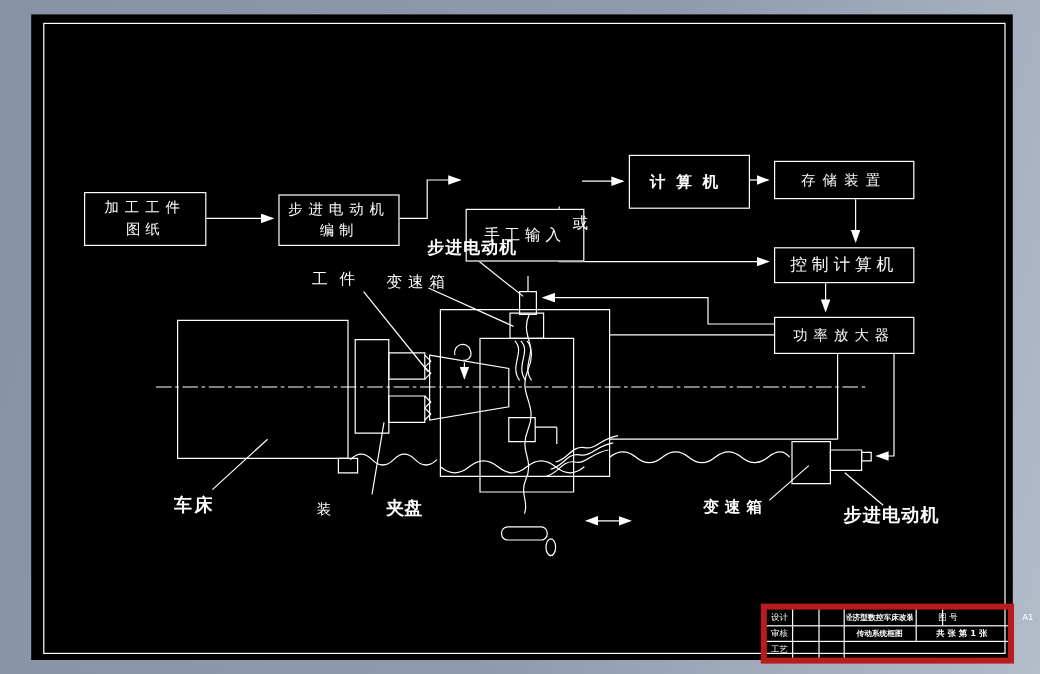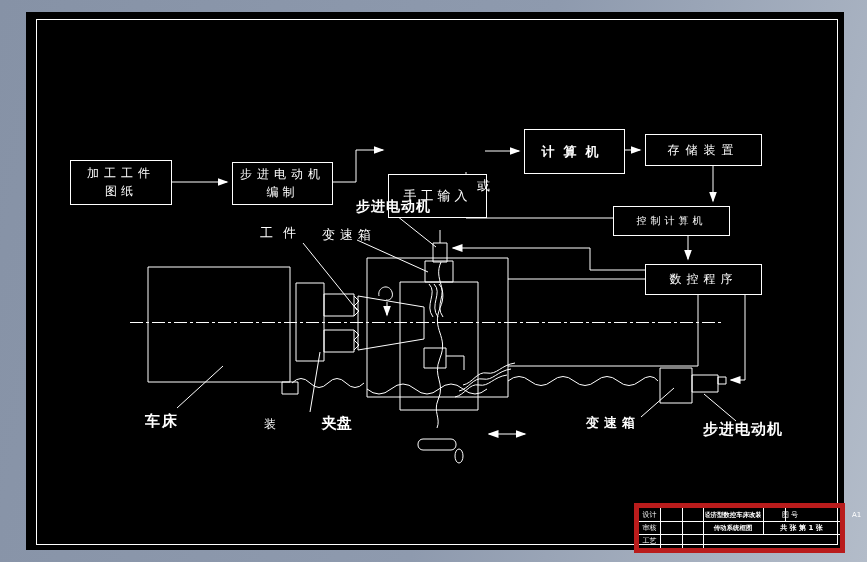--- a/index.html
+++ b/index.html
@@ -141,22 +141,22 @@
     <span class="l1">加工工件</span>
     <span class="l2">图纸</span>
   </div>
   <div class="fbox two" style="left:232px;top:162px;width:99px;height:41px;">
     <span class="l1">步进电动机</span>
     <span class="l2">编制</span>
   </div>
   <div class="fbox" style="left:388px;top:130px;width:97px;height:42px;letter-spacing:4px;margin-top:44px;">手工输入</div>
   <div class="fbox" style="left:524px;top:129px;width:99px;height:43px;letter-spacing:9px;font-weight:bold;">计算机</div>
   <div class="fbox" style="left:645px;top:134px;width:115px;height:30px;letter-spacing:6px;font-size:12px;">存储装置</div>
-  <div class="fbox" style="left:613px;top:206px;width:115px;height:28px;letter-spacing:4px;font-size:10px;">控制计算机</div>
-  <div class="fbox" style="left:645px;top:264px;width:115px;height:29px;letter-spacing:5px;font-size:12px;">数控程序</div>
+  <div class="fbox" style="left:645px;top:206px;width:115px;height:28px;letter-spacing:4px;font-size:14px;">控制计算机</div>
+  <div class="fbox" style="left:645px;top:264px;width:115px;height:29px;letter-spacing:5px;font-size:12px;">功率放大器</div>
 
   <div class="lbl" style="left:477px;top:177px;font-size:13px;">或</div>
   <div class="lbl" style="left:356px;top:198px;font-size:14px;font-weight:bold;letter-spacing:1px;">步进电动机</div>
   <div class="lbl" style="left:322px;top:226px;font-size:13px;letter-spacing:5px;">变速箱</div>
   <div class="lbl" style="left:260px;top:224px;font-size:13px;letter-spacing:10px;">工件</div>
   <div class="lbl" style="left:145px;top:412px;font-size:15px;font-weight:bold;letter-spacing:2px;">车床</div>
   <div class="lbl" style="left:264px;top:414px;font-size:12px;">
     <span>装</span>
     <span style="font-size:15px;font-weight:bold;margin-left:42px;">夹盘</span>
   </div>

